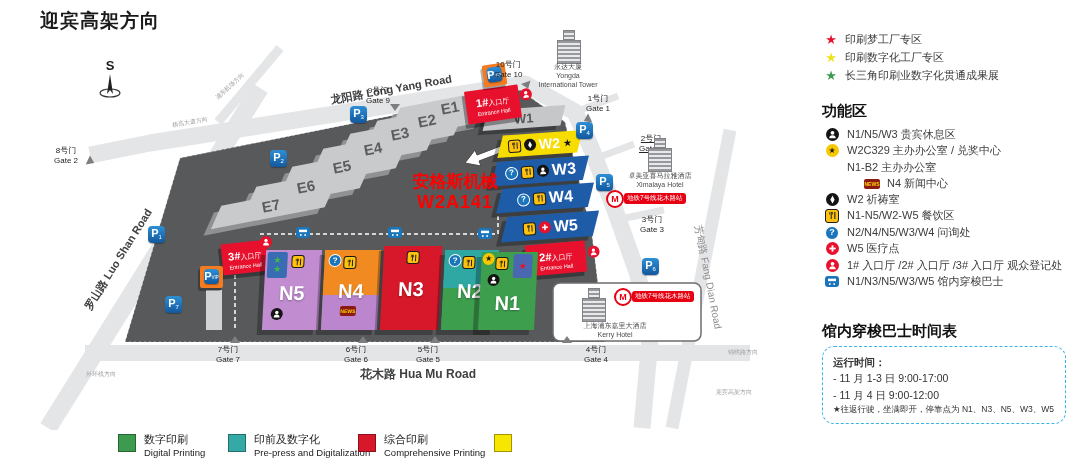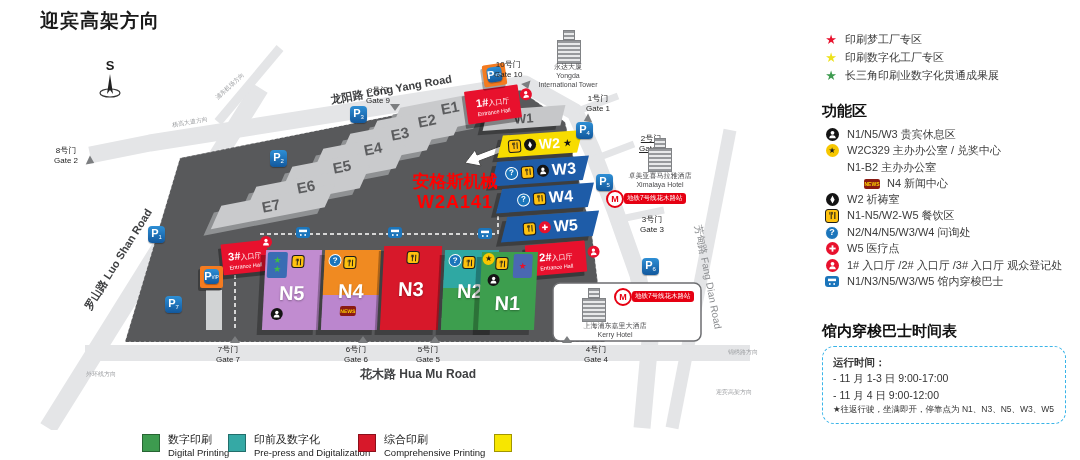--- a/index.html
+++ b/index.html
@@ -578,21 +578,21 @@
 
     <div class="ptitle" style="left:0;top:322px;">馆内穿梭巴士时间表</div>
     <div class="busbox" style="left:0;top:346px;width:222px;">
       <div class="bh">运行时间：</div>
       <div>- 11 月 1-3 日 9:00-17:00</div>
       <div>- 11 月 4 日 9:00-12:00</div>
       <div class="bn">★往返行驶，坐满即开，停靠点为 N1、N3、N5、W3、W5</div>
     </div>
   </div>
 
-  <div class="leg" style="left:118px;margin-left:24px;">
+  <div class="leg" style="left:118px;">
     <div class="lsq" style="background:#3d9b4f;"></div>
     <div>
         <div class="cn">数字印刷</div>
          <div class="en">Digital Printing</div>
       </div>
   </div>
   <div class="leg" style="left:228px;">
     <div class="lsq" style="background:#35a9a5;"></div>
     <div>
         <div class="cn">印前及数字化</div>

